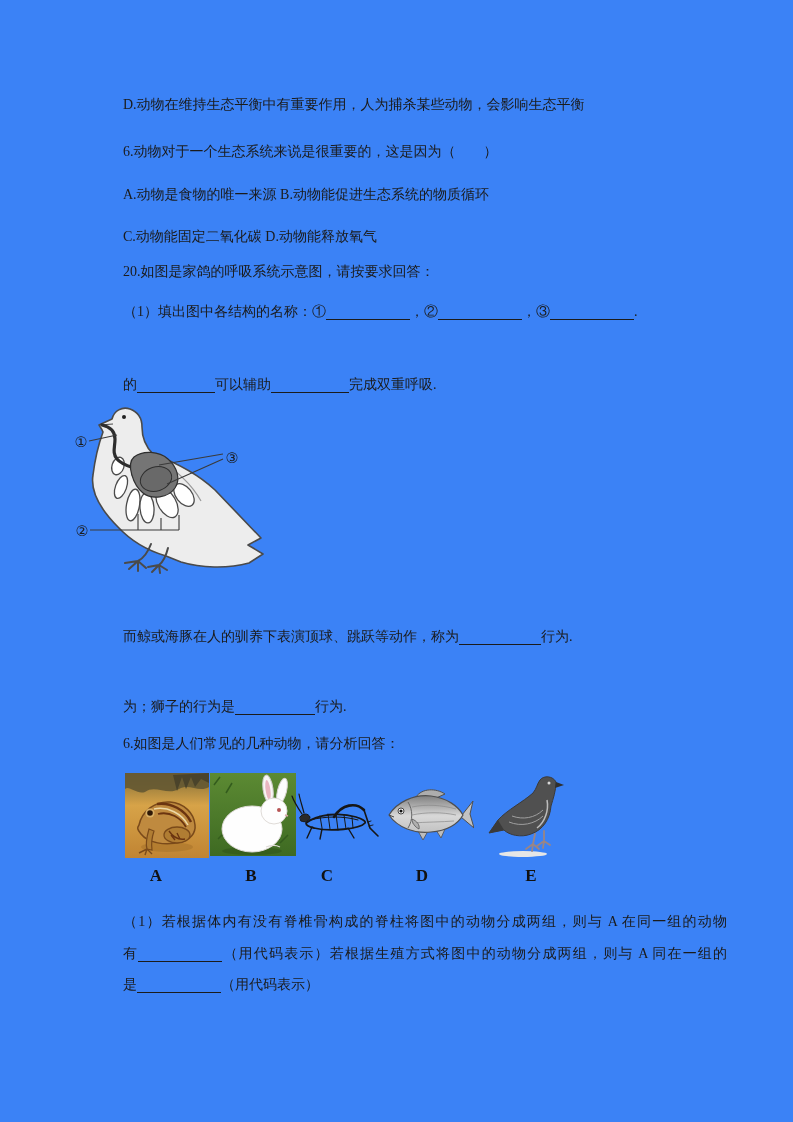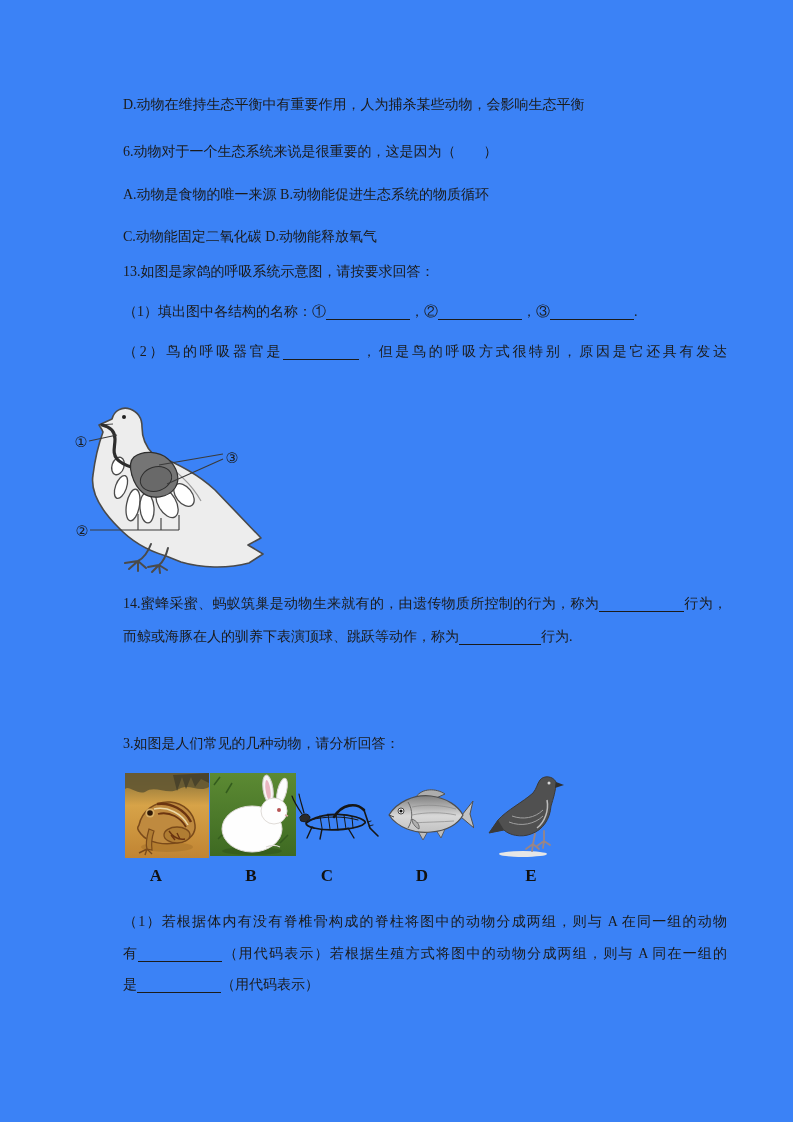--- a/index.html
+++ b/index.html
@@ -35,26 +35,26 @@
 </style>
 </head>
 <body>
 
 <div class="page">
 
   <div class="line" style="top:95px">D.动物在维持生态平衡中有重要作用，人为捕杀某些动物，会影响生态平衡</div>
   <div class="line" style="top:142px">6.动物对于一个生态系统来说是很重要的，这是因为（　　）</div>
   <div class="line" style="top:227px">C.动物能固定二氧化碳 D.动物能释放氧气</div>
   <div class="line" style="top:185px">A.动物是食物的唯一来源 B.动物能促进生态系统的物质循环</div>
-  <div class="line" style="top:262px">13.如图是家鸽的呼吸系统示意图，请按要求回答：</div>
+  <div class="line" style="top:262px">20.如图是家鸽的呼吸系统示意图，请按要求回答：</div>
   <div class="line" style="top:302px">（1）填出图中各结构的名称：①<span class="blank" style="width: 84px;"></span>，②<span class="blank" style="width: 84px;"></span>，③<span class="blank" style="width: 84px;"></span>.</div>
-  <div class="line stretch" style="top:342px">（2）鸟的呼吸器官是<span class="blank" style="width: 76px;"></span>，但是鸟的呼吸方式很特别，原因是它还具有发达</div>
-  <div class="line stretch" style="top:594px">14.蜜蜂采蜜、蚂蚁筑巢是动物生来就有的，由遗传物质所控制的行为，称为<span class="blank" style="width: 85px;"></span>行为，</div>
+  <div class="line" style="top:375px">的<span class="blank" style="width: 78px;"></span>可以辅助<span class="blank" style="width: 78px;"></span>完成双重呼吸.</div>
   <div class="line" style="top:627px">而鲸或海豚在人的驯养下表演顶球、跳跃等动作，称为<span class="blank" style="width: 82px;"></span>行为.</div>
-  <div class="line" style="top:734px">3.如图是人们常见的几种动物，请分析回答：</div>
+  <div class="line" style="top:697px">为；狮子的行为是<span class="blank" style="width: 80px;"></span>行为.</div>
+  <div class="line" style="top:734px">6.如图是人们常见的几种动物，请分析回答：</div>
   <div class="line stretch" style="top:912px">（1）若根据体内有没有脊椎骨构成的脊柱将图中的动物分成两组，则与 A 在同一组的动物</div>
   <div class="line stretch" style="top:944px">有<span class="blank" style="width: 84px;"></span>（用代码表示）若根据生殖方式将图中的动物分成两组，则与 A 同在一组的</div>
   <div class="line" style="top:975px">是<span class="blank" style="width: 84px;"></span>（用代码表示）</div>
 
   <div class="fig-bird">
     <svg width="220" height="185" viewBox="0 0 220 185">
 
       <path d="M44,20 L57,14 C59,6 67,1 75,4 C83,7 87,14 87,22 C87,32 91,42 98,49
                C122,58 144,70 160,85 L206,133 L193,140 L208,149 L194,158
                C172,164 146,163 126,157 L111,151 C94,146 76,136 63,122

